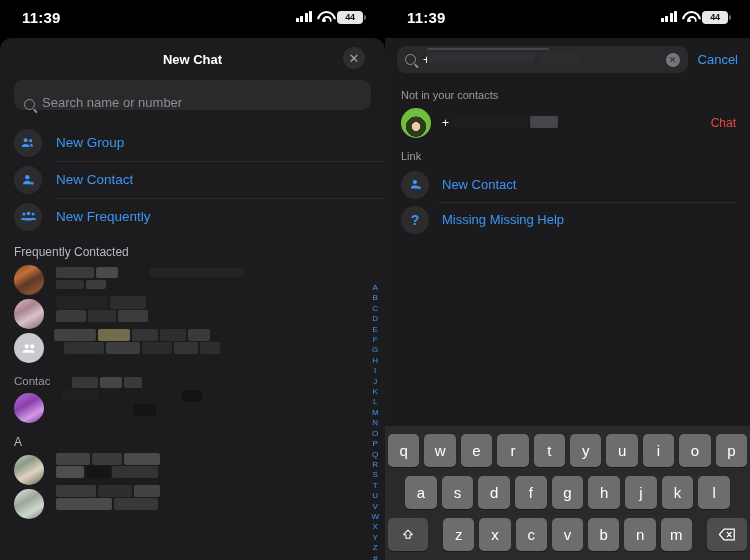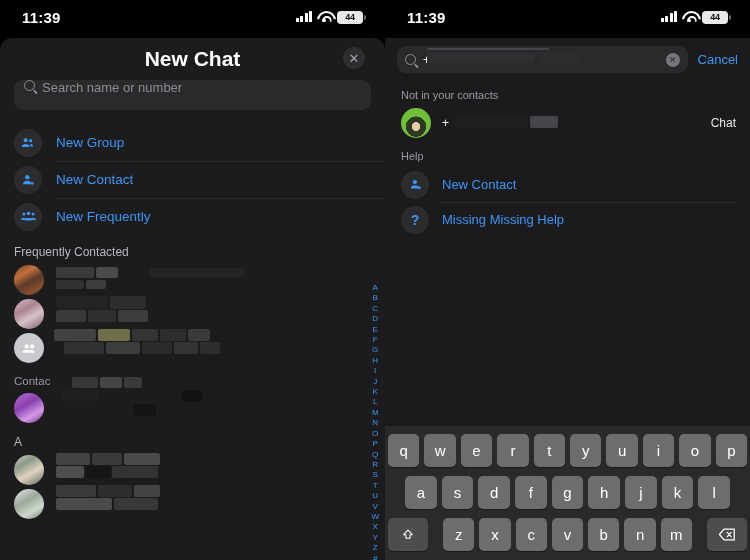--- a/index.html
+++ b/index.html
@@ -67,33 +67,33 @@
   .sheet {
     position: absolute; left: 0; right: 0; top: 38px; bottom: 0;
     background: #1c1c1e;
     border-radius: 12px 12px 0 0;
     overflow: hidden;
   }
   .sheet-header {
     height: 42px; display: flex; align-items: center; justify-content: center;
     position: relative;
   }
-  .sheet-title { color: #fff; font-size: 21px; font-weight: bold; }
+  .sheet-title { color: #fff; font-size: 13px; font-weight: bold; }
   .close-btn {
     position: absolute; right: 20px; top: 9px;
     width: 22px; height: 22px; border-radius: 50%;
     background: #2e2e30; color: #a5a5aa;
     display: flex; align-items: center; justify-content: center;
     font-size: 13px; line-height: 1; cursor: pointer;
   }
 
   .search-wrap { padding: 0 14px; }
   .search-field {
     height: 30px; background: #2a2a2c; border-radius: 9px;
-    display: flex; align-items: flex-start; gap: 7px; padding: 0 10px;
+    display: flex; align-items: flex-end; gap: 7px; padding: 0 10px;
   }
   .search-field .ph { color: #8e8e93; font-size: 13px; }
 
   .mag {
     width: 11px; height: 11px; border: 1.6px solid #8e8e93;
     border-radius: 50%; position: relative; flex: none;
   }
   .mag::after {
     content: ""; position: absolute; right: -4px; bottom: -2.5px;
     width: 5px; height: 1.6px; background: #8e8e93;
@@ -153,21 +153,21 @@
     font-size: 9px; margin-left: auto; flex: none; cursor: pointer;
   }
   .cancel-btn { color: #3d96f5; font-size: 13px; cursor: pointer; }
 
   .r-sec-head { color: #9a9a9f; font-size: 11px; padding: 10px 14px 5px 16px; }
 
   .r-contact-row {
     display: flex; align-items: center; gap: 11px;
     padding: 0 14px 0 16px; height: 34px; cursor: pointer;
   }
-  .chat-link { margin-left: auto; color: #e5e5e5; font-size: 12px; }
+  .chat-link { margin-left: auto; color: #ef4444; font-size: 12px; }
 
   .r-menu-row {
     display: flex; align-items: center; gap: 13px;
     padding: 0 14px 0 16px; height: 35px; position: relative; cursor: pointer;
   }
   .r-menu-row + .r-menu-row::before {
     content: ""; position: absolute; left: 54px; right: 14px; top: 0;
     height: 1px; background: #2c2c2e;
   }
   .r-menu-label { color: #3d96f5; font-size: 13px; }
@@ -426,21 +426,21 @@
       <div class="r-contact-row">
         <span class="avatar" style="background:radial-gradient(circle at 50% 62%, #e8c9a8 0 18%, #2e3a1e 19% 42%, #6fbf3a 43%);"></span>
         <span style="position:relative;flex:1;height:30px;display:flex;align-items:center;">
           <span style="color:#fff;font-size:12px;">+</span>
           <i class="redact" style="position:absolute;left:12px;top:9px;width:74px;height:10px;background:#1f1f22;"></i>
           <i class="redact" style="position:absolute;left:88px;top:8px;width:28px;height:12px;background:#46464a;"></i>
         </span>
         <span class="chat-link">Chat</span>
       </div>
 
-      <div class="r-sec-head">Help</div>
+      <div class="r-sec-head">Link</div>
 
       <div class="r-menu-row">
         <span class="circ-icon">
           <svg width="15" height="15" viewBox="0 0 24 24" fill="#3d96f5">
             <circle cx="11" cy="8" r="3.4"></circle>
             <path d="M4.5 18.5c0-3.3 3-5.2 6.5-5.2s6.5 1.9 6.5 5.2z"></path>
             <path d="M17.4 14.2h1.6v2h2v1.6h-2v2h-1.6v-2h-2v-1.6h2z"></path>
           </svg>
         </span>
         <span class="r-menu-label">New Contact</span>

